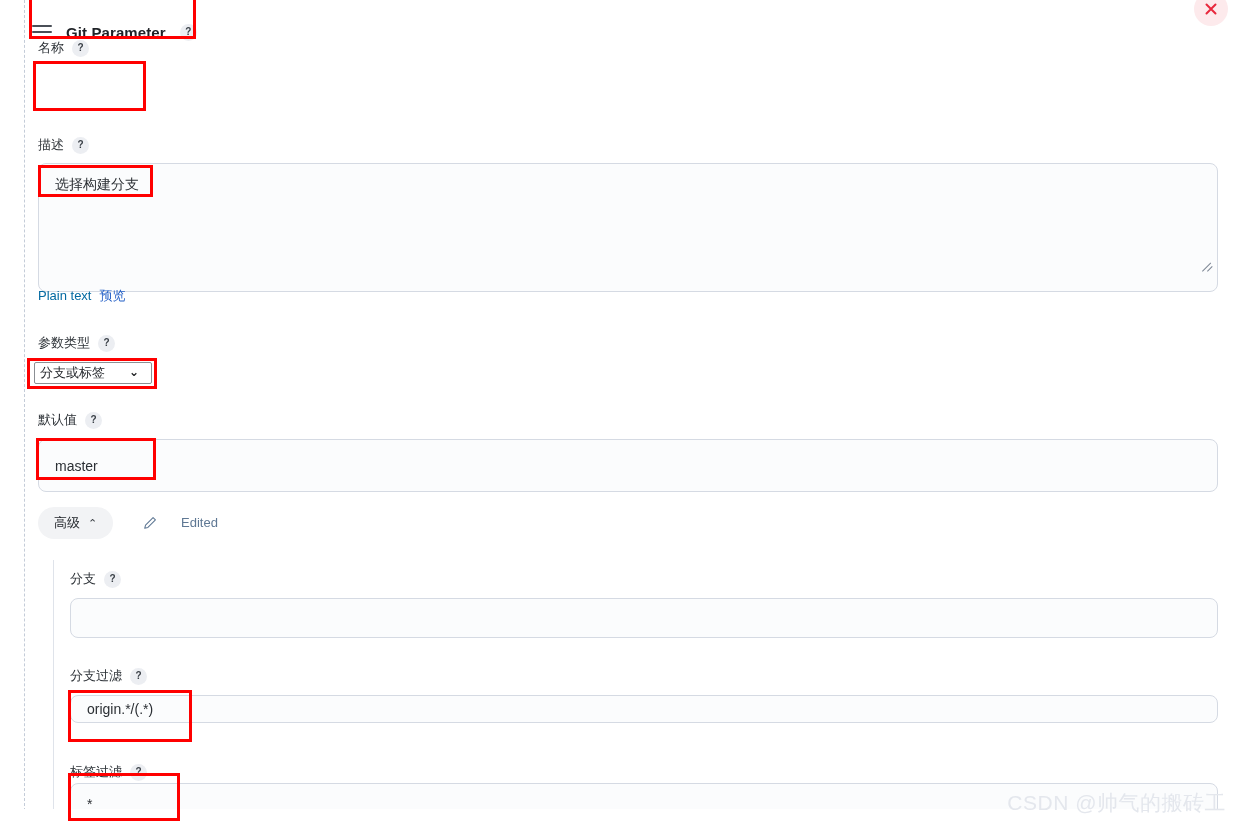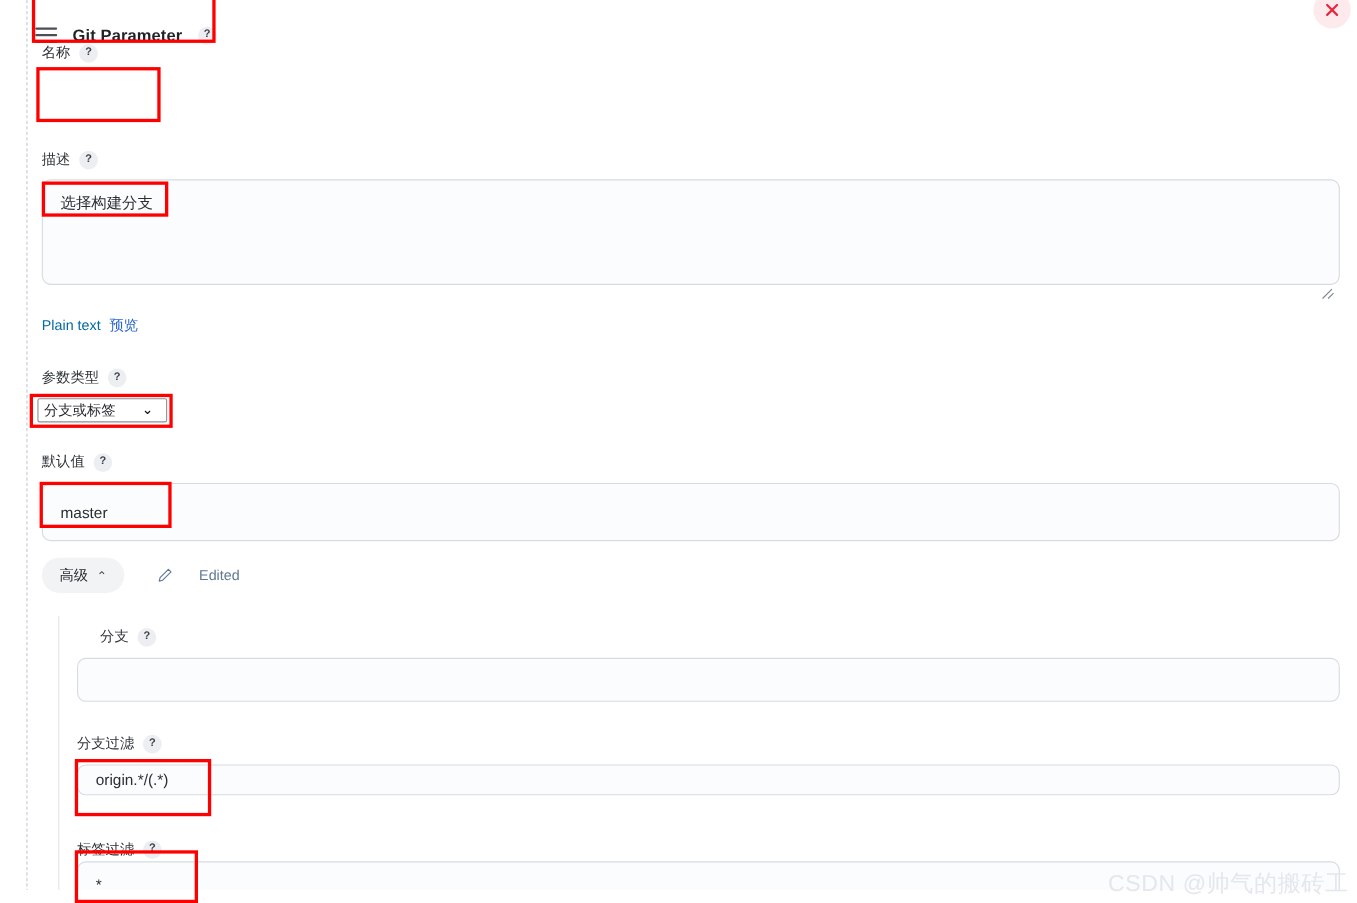--- a/index.html
+++ b/index.html
@@ -239,21 +239,21 @@
 
   <div class="flabel" style="left:38px; top:39px;">
     <span>名称</span>
     <span class="help">?</span>
   </div>
 
   <div class="flabel" style="left:38px; top:136px;">
     <span>描述</span>
     <span class="help">?</span>
   </div>
-  <textarea class="tarea" style="left: 38px; top: 163px; width: 1180px; height: 96px;">选择构建分支</textarea>
+  <textarea class="tarea" style="left: 38px; top: 163px; width: 1180px; height: 129px;">选择构建分支</textarea>
   <span class="resize-grip" style="left:1202px; top:261px;"></span>
 
   <div class="texthint" style="left:38px; top:287px;">
     <span class="mode">Plain text</span>
     <span class="preview">预览</span>
   </div>
 
   <div class="flabel" style="left:38px; top:334px;">
     <span>参数类型</span>
     <span class="help">?</span>
@@ -278,21 +278,21 @@
 
   <div class="edited" style="left:143px; top:515px;">
     <svg class="pencil" viewBox="0 0 16 16">
       <path d="M11.5 1.8l2.7 2.7L5.6 13.1 2 14l.9-3.6L11.5 1.8z" fill="none" stroke="#5f7894" stroke-width="1.2" stroke-linejoin="round"></path>
     </svg>
     <span>Edited</span>
   </div>
 
   <div class="adv-rule" style="top:560px; height:261px;"></div>
 
-  <div class="flabel" style="left:70px; top:570px;margin-left:21px;">
+  <div class="flabel" style="left:70px; top:570px;">
     <span>分支</span>
     <span class="help">?</span>
   </div>
   <input class="tinput" style="left: 70px; top: 598px; width: 1148px; height: 40px;" value="">
 
   <div class="flabel" style="left:70px; top:667px;">
     <span>分支过滤</span>
     <span class="help">?</span>
   </div>
   <input class="tinput" style="left: 70px; top: 695px; width: 1148px; height: 28px;" value="origin.*/(.*)">

